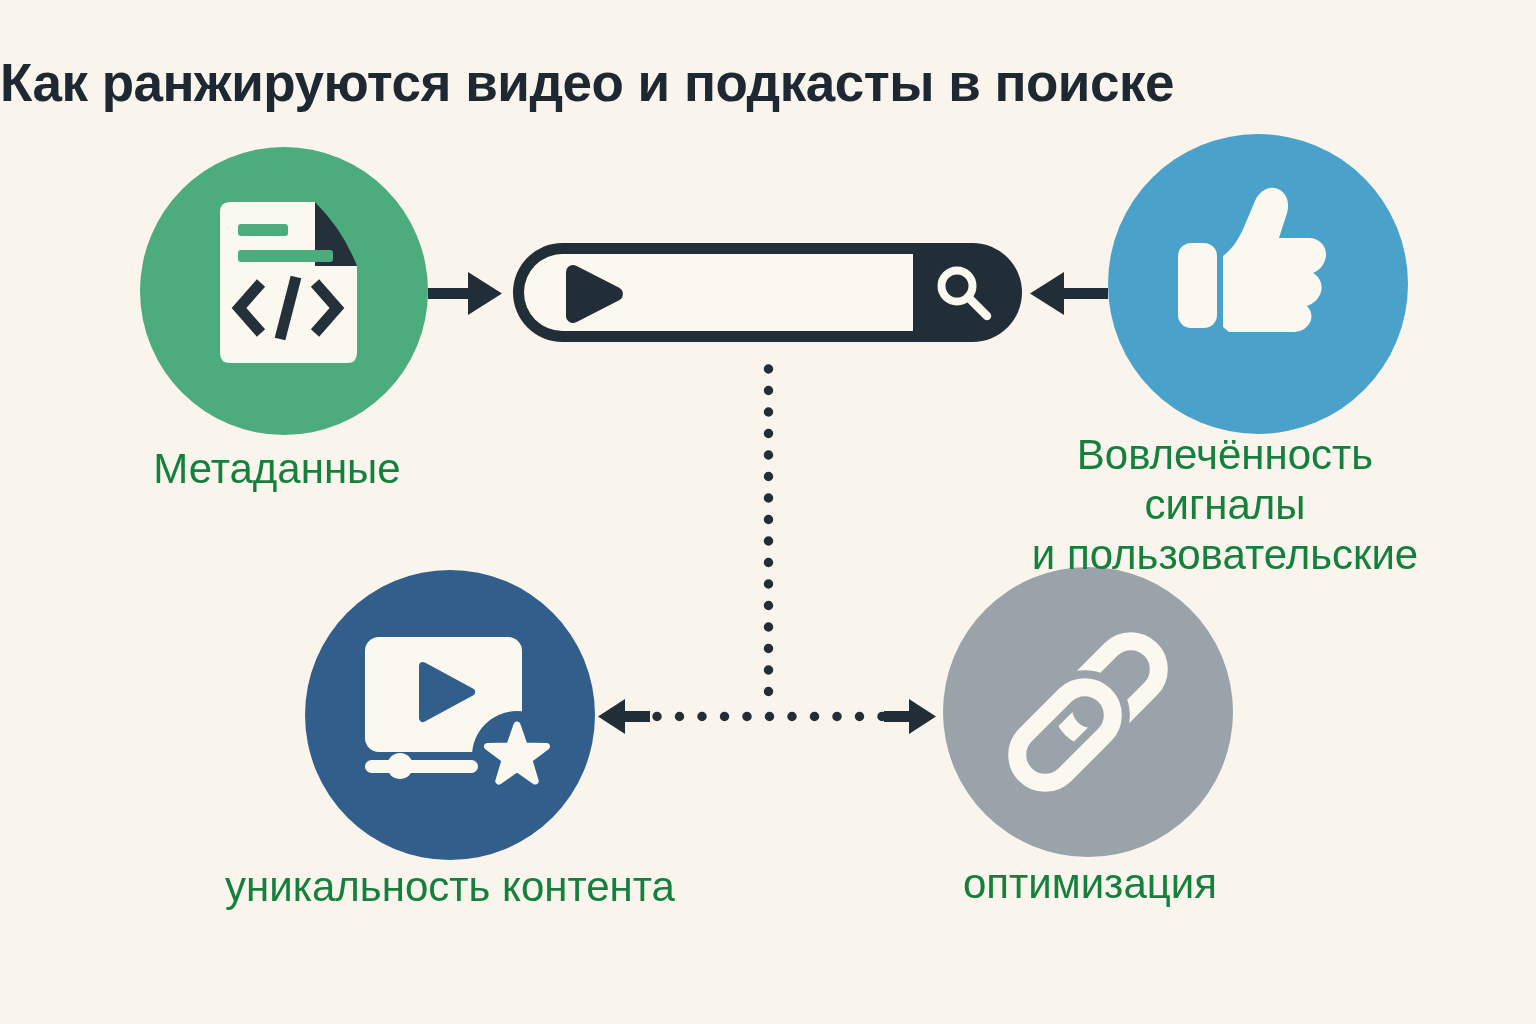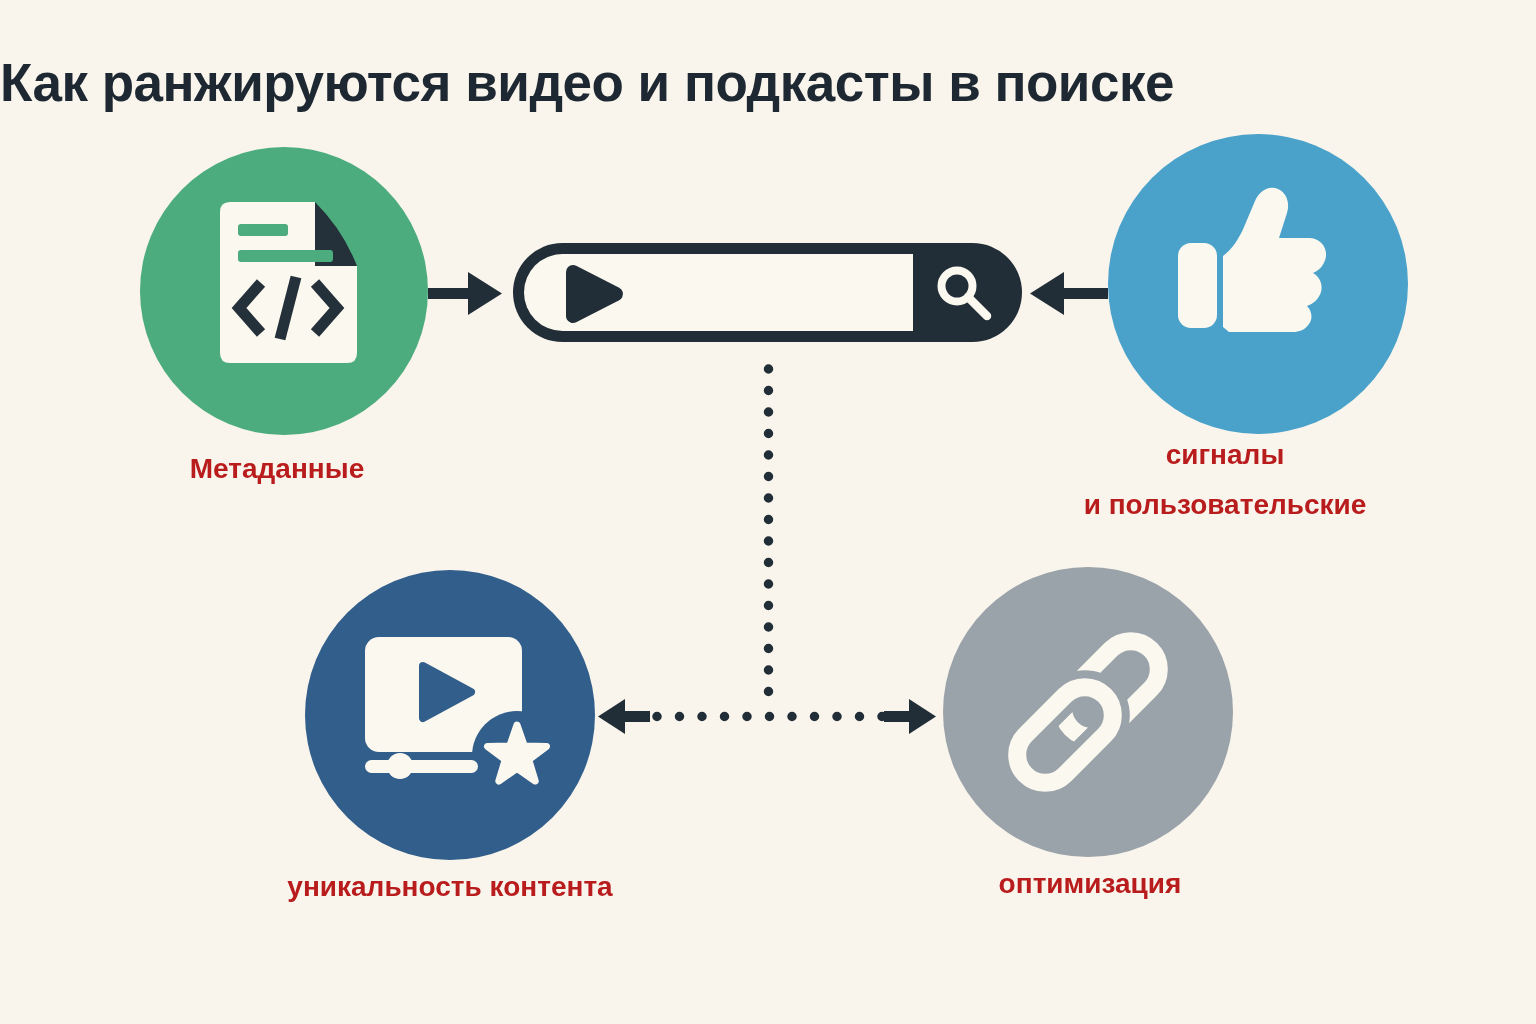--- a/index.html
+++ b/index.html
@@ -11,21 +11,21 @@
   }
   .canvas{position:absolute;left:0;top:0;width:1536px;height:1024px;}
   .title{
     position:absolute;left:0;top:52px;width:1536px;
     font-size:53px;font-weight:700;color:#1e2832;
     letter-spacing:-0.5px;margin:0;
   }
   .abs{position:absolute;}
   .factor-label{
     position:absolute;text-align:center;
-    font-size:28px;line-height:50px;font-weight:700;color:#b91c1c;
+    font-size:42px;line-height:50px;font-weight:400;color:#15803d;
   }
   svg{display:block;}
 </style>
 </head>
 <body>
 
 <div class="canvas">
 
   <h1 class="title">Как ранжируются видео и подкасты в поиске</h1>
 
@@ -104,20 +104,21 @@
       <rect x="94" y="112" width="56" height="112" rx="28" transform="rotate(45 122 168)" fill="none" stroke-width="34" stroke="#9aa3aa"></rect>
       <rect x="94" y="112" width="56" height="112" rx="28" transform="rotate(45 122 168)" fill="none" stroke="#fbf8f0" stroke-width="18"></rect>
     </g>
   </svg>
 
   <div class="factor-label" style="left:77px;top:444px;width:400px">
     <div>Метаданные</div>
   </div>
 
   <div class="factor-label" style="left:985px;top:430px;width:480px">
+    <div>Вовлечённость</div>
     <div>сигналы</div>
     <div>и пользовательские</div>
   </div>
 
   <div class="factor-label" style="left:190px;top:862px;width:520px">
     <div>уникальность контента</div>
   </div>
 
   <div class="factor-label" style="left:880px;top:859px;width:420px">
     <div>оптимизация</div>

